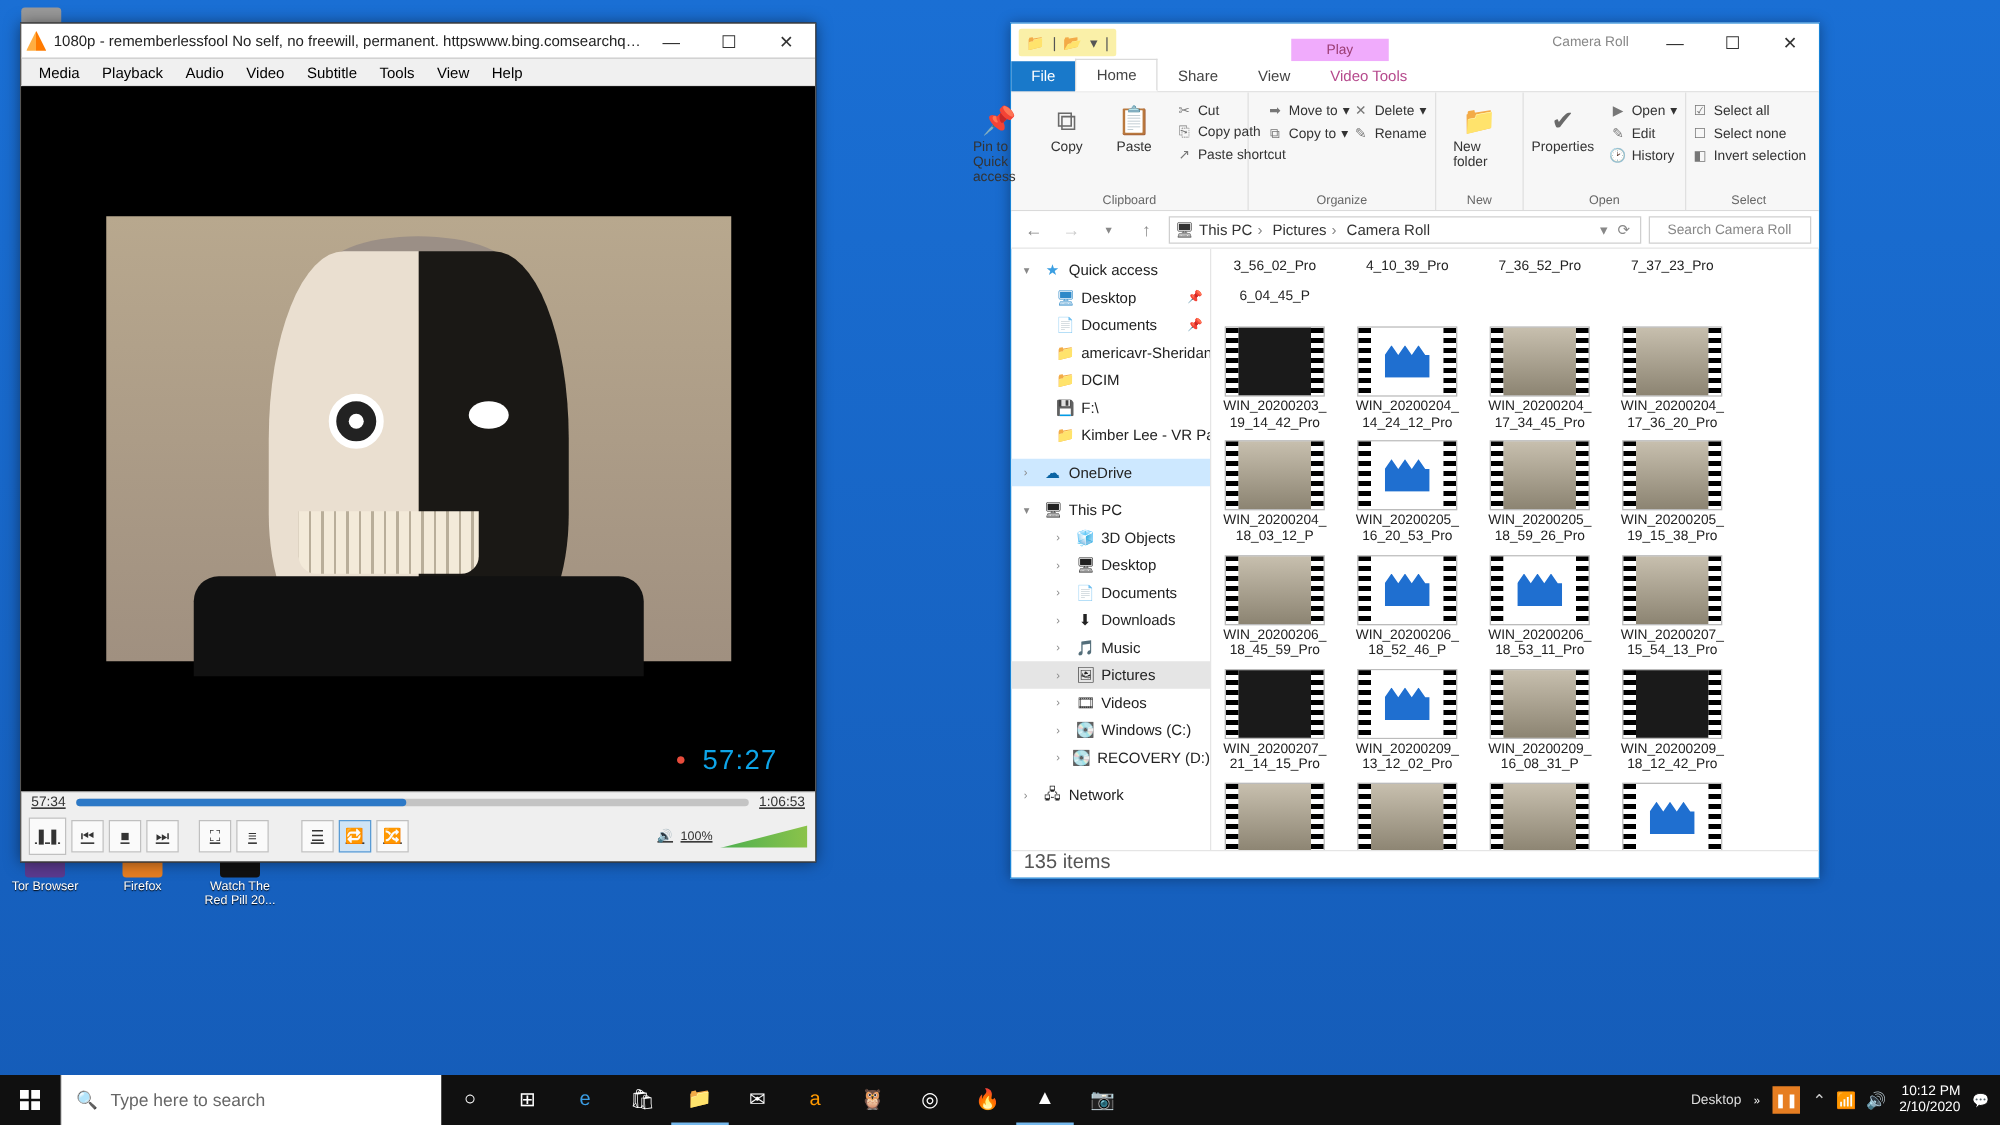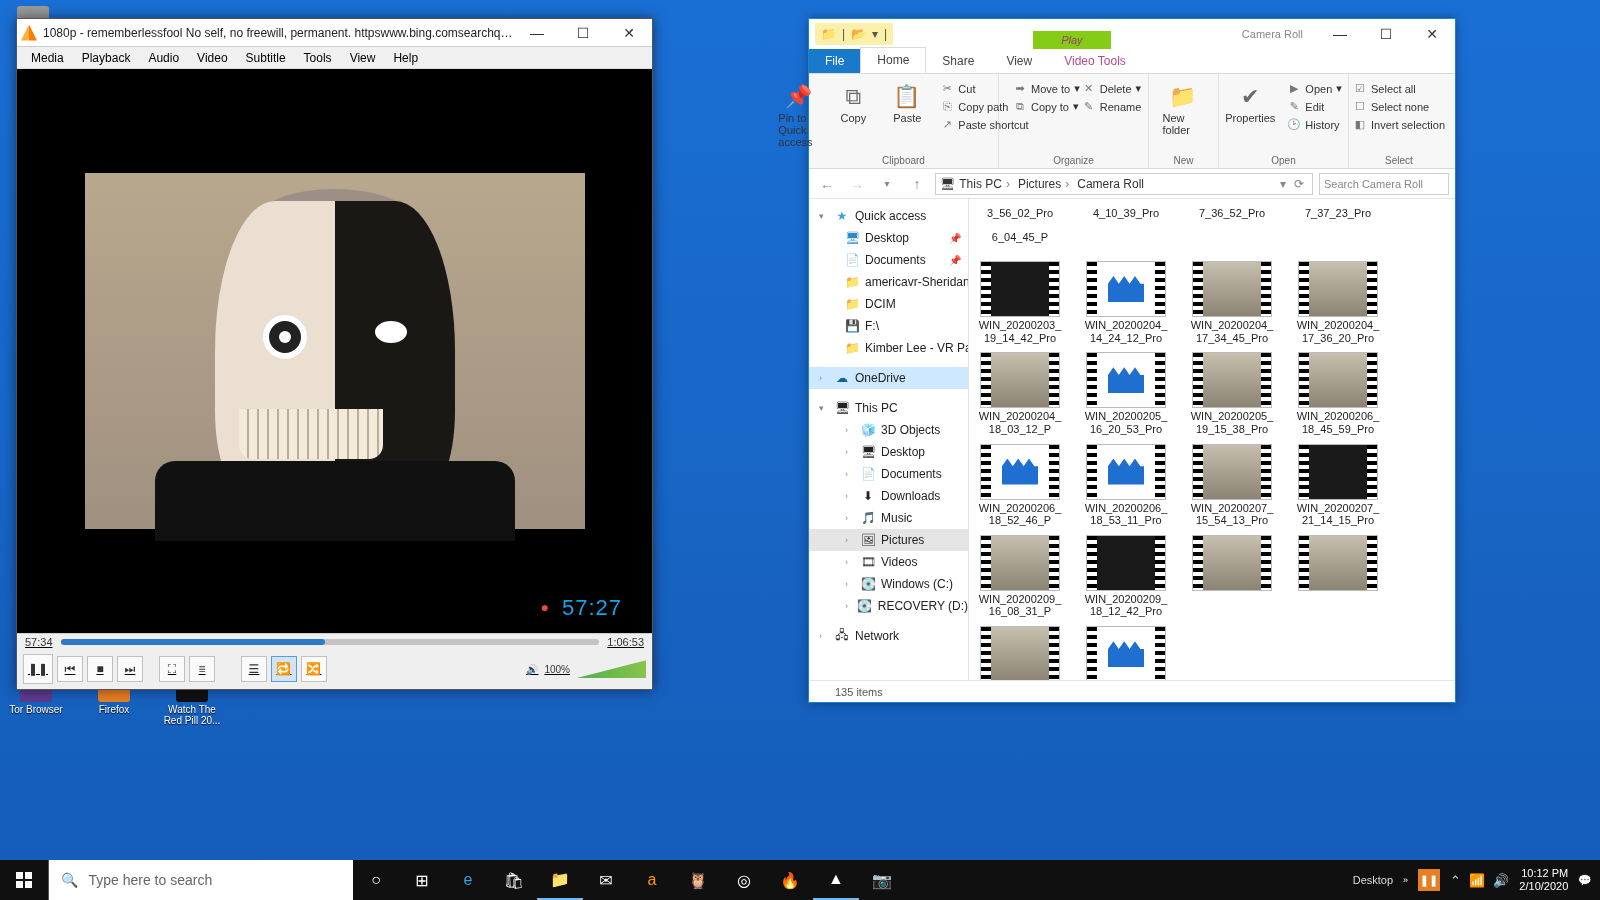--- a/index.html
+++ b/index.html
@@ -54,21 +54,21 @@
 
 
 .darkwin{position:absolute;left:76px;top:0;width:1100px;height:740px;background:#0a0a0a;z-index:-1;}
 
 
 .explorer{position:absolute;left:808px;top:18px;width:648px;height:685px;background:#fff;border:1px solid #1883d7;box-shadow:0 0 10px rgba(0,0,0,.35);display:flex;flex-direction:column;}
 .exp-titlebar{height:30px;background:#fff;display:flex;align-items:center;padding-left:6px;}
 .qat{display:flex;align-items:center;gap:2px;background:#faf0a8;height:22px;padding:0 4px;border-radius:2px;}
 .qat span{font-size:12px;color:#555;padding:0 2px;}
 .tabs-area{flex:1;display:flex;align-items:flex-end;height:30px;margin-left:140px;}
-.ctx-play{background:#84cc16;font-size:11px;color:#9b3d73;padding:3px 28px;font-style:italic;}
+.ctx-play{background:#f0abfc;font-size:11px;color:#9b3d73;padding:3px 28px;}
 .ctx-lbl{color:#888;font-size:11px;padding:3px 14px;}
 .exp-winbtns{display:flex;margin-left:auto;}
 .exp-tabs{height:25px;display:flex;align-items:flex-end;background:#fff;border-bottom:1px solid #dadada;}
 .tab{font-size:12px;padding:5px 16px;color:#444;cursor:pointer;}
 .tab.file{background:#1979ca;color:#fff;}
 .tab.vt{color:#b64a8d;}
 .ribbon{height:95px;background:#f7f7f7;border-bottom:1px solid #dadada;display:flex;}
 .rgroup{border-right:1px solid #e0e0e0;padding:4px 8px 2px;display:flex;flex-direction:column;align-items:center;font-size:10px;color:#666;}
 .rgroup .lbl{margin-top:auto;padding-top:2px;}
 .rbig{display:flex;flex-direction:column;align-items:center;font-size:11px;color:#333;padding:4px 6px;cursor:pointer;min-width:54px;}
@@ -77,21 +77,21 @@
 .rsmall{font-size:11px;color:#333;padding:2px 6px;display:flex;align-items:center;gap:4px;cursor:pointer;white-space:nowrap;}
 .rsmall .i{width:14px;text-align:center;color:#777;}
 .rcol{display:flex;flex-direction:column;gap:1px;}
 
 .addrbar{height:30px;background:#fff;border-bottom:1px solid #e5e5e5;display:flex;align-items:center;padding:0 6px;gap:6px;}
 .navbtn{width:24px;height:24px;display:flex;align-items:center;justify-content:center;color:#888;font-size:14px;cursor:pointer;}
 .crumbs{flex:1;height:22px;border:1px solid #cfcfcf;display:flex;align-items:center;font-size:12px;color:#333;padding:0 4px;gap:0;}
 .crumb{padding:0 4px;cursor:pointer;}
 .crumb::after{content:"›";margin-left:4px;color:#888;}
 .crumb.last::after{content:"";}
-.searchbox{width:130px;height:22px;border:1px solid #cfcfcf;font-size:11px;color:#888;padding:0 4px;display:flex;align-items:center;}
+.searchbox{width:130px;height:22px;border:1px solid #cfcfcf;font-size:11px;color:#888;padding:0 14px;display:flex;align-items:center;}
 
 .exp-body{flex:1;display:flex;overflow:hidden;}
 .navpane{width:160px;border-right:1px solid #e5e5e5;font-size:12px;color:#222;overflow:hidden;padding-top:6px;}
 .ni{display:flex;align-items:center;height:22px;padding-left:22px;gap:6px;cursor:pointer;white-space:nowrap;}
 .ni.sel{background:#cde8ff;}
 .ni.hdr{font-weight:400;padding-left:10px;}
 .ni .caret{width:10px;color:#888;font-size:9px;}
 .ni .ic{width:14px;text-align:center;}
 .ni.sub{padding-left:36px;}
 .ni.sub2{padding-left:36px;}
@@ -104,21 +104,21 @@
 .fitem.vid .thumb::before,.fitem.vid .thumb::after{content:"";position:absolute;top:0;bottom:0;width:10px;background:repeating-linear-gradient(#000 0 4px,#fff 4px 8px);}
 .fitem.vid .thumb::before{left:0;}
 .fitem.vid .thumb::after{right:0;}
 .fitem.vid .thumb .inner{position:absolute;left:10px;right:10px;top:0;bottom:0;}
 .inner.dark{background:#1a1a1a;}
 .inner.face{background:linear-gradient(#c7bfae,#8c8472);}
 .inner.blue{background:#fff;display:flex;align-items:center;justify-content:center;}
 .inner.blue::after{content:"";width:36px;height:26px;background:#1f6fd0;clip-path:polygon(0 30%,15% 0,30% 30%,45% 0,60% 30%,75% 0,90% 30%,100% 30%,100% 100%,0 100%);}
 .fitem .name{margin-top:2px;line-height:1.15;word-break:break-all;}
 
-.statusbar{height:22px;border-top:1px solid #e5e5e5;font-size:11px;color:#555;padding:0 26px;display:flex;align-items:center;}
+.statusbar{height:22px;border-top:1px solid #e5e5e5;font-size:16px;color:#555;padding:0 10px;display:flex;}
 
 
 .taskbar{position:absolute;left:0;right:0;bottom:0;height:40px;background:#101010;display:flex;align-items:center;}
 .start{width:48px;height:40px;display:flex;align-items:center;justify-content:center;color:#fff;font-size:16px;}
 .search{width:305px;height:40px;background:#fff;border-left:1px solid #555;display:flex;align-items:center;padding:0 12px;gap:10px;color:#666;font-size:14px;}
 .tbtn{width:46px;height:40px;display:flex;align-items:center;justify-content:center;color:#fff;font-size:16px;cursor:pointer;}
 .tbtn.active{border-bottom:2px solid #76b9ed;}
 .tray{margin-left:auto;display:flex;align-items:center;height:40px;color:#fff;font-size:11px;padding-right:8px;gap:10px;}
 .tray .lbl{color:#ddd;}
 .trayicons{display:flex;gap:8px;font-size:13px;color:#ccc;}
@@ -544,20 +544,26 @@
             <div class="fitem vid">
               <div class="thumb">
                 <div class="inner blue"></div>
               </div>
               <div class="name">WIN_20200205_16_20_53_Pro</div>
             </div>
             <div class="fitem vid">
               <div class="thumb">
                 <div class="inner face"></div>
               </div>
+              <div class="name">WIN_20200205_18_59_26_Pro</div>
+            </div>
+            <div class="fitem vid">
+              <div class="thumb">
+                <div class="inner face"></div>
+              </div>
               <div class="name">WIN_20200205_19_15_38_Pro</div>
             </div>
             <div class="fitem vid">
               <div class="thumb">
                 <div class="inner face"></div>
               </div>
               <div class="name">WIN_20200206_18_45_59_Pro</div>
             </div>
             <div class="fitem vid">
               <div class="thumb">
@@ -575,20 +581,26 @@
               <div class="thumb">
                 <div class="inner face"></div>
               </div>
               <div class="name">WIN_20200207_15_54_13_Pro</div>
             </div>
             <div class="fitem vid">
               <div class="thumb">
                 <div class="inner dark"></div>
               </div>
               <div class="name">WIN_20200207_21_14_15_Pro</div>
+            </div>
+            <div class="fitem vid">
+              <div class="thumb">
+                <div class="inner blue"></div>
+              </div>
+              <div class="name">WIN_20200209_13_12_02_Pro</div>
             </div>
             <div class="fitem vid">
               <div class="thumb">
                 <div class="inner face"></div>
               </div>
               <div class="name">WIN_20200209_16_08_31_P</div>
             </div>
             <div class="fitem vid">
               <div class="thumb">
                 <div class="inner dark"></div>

